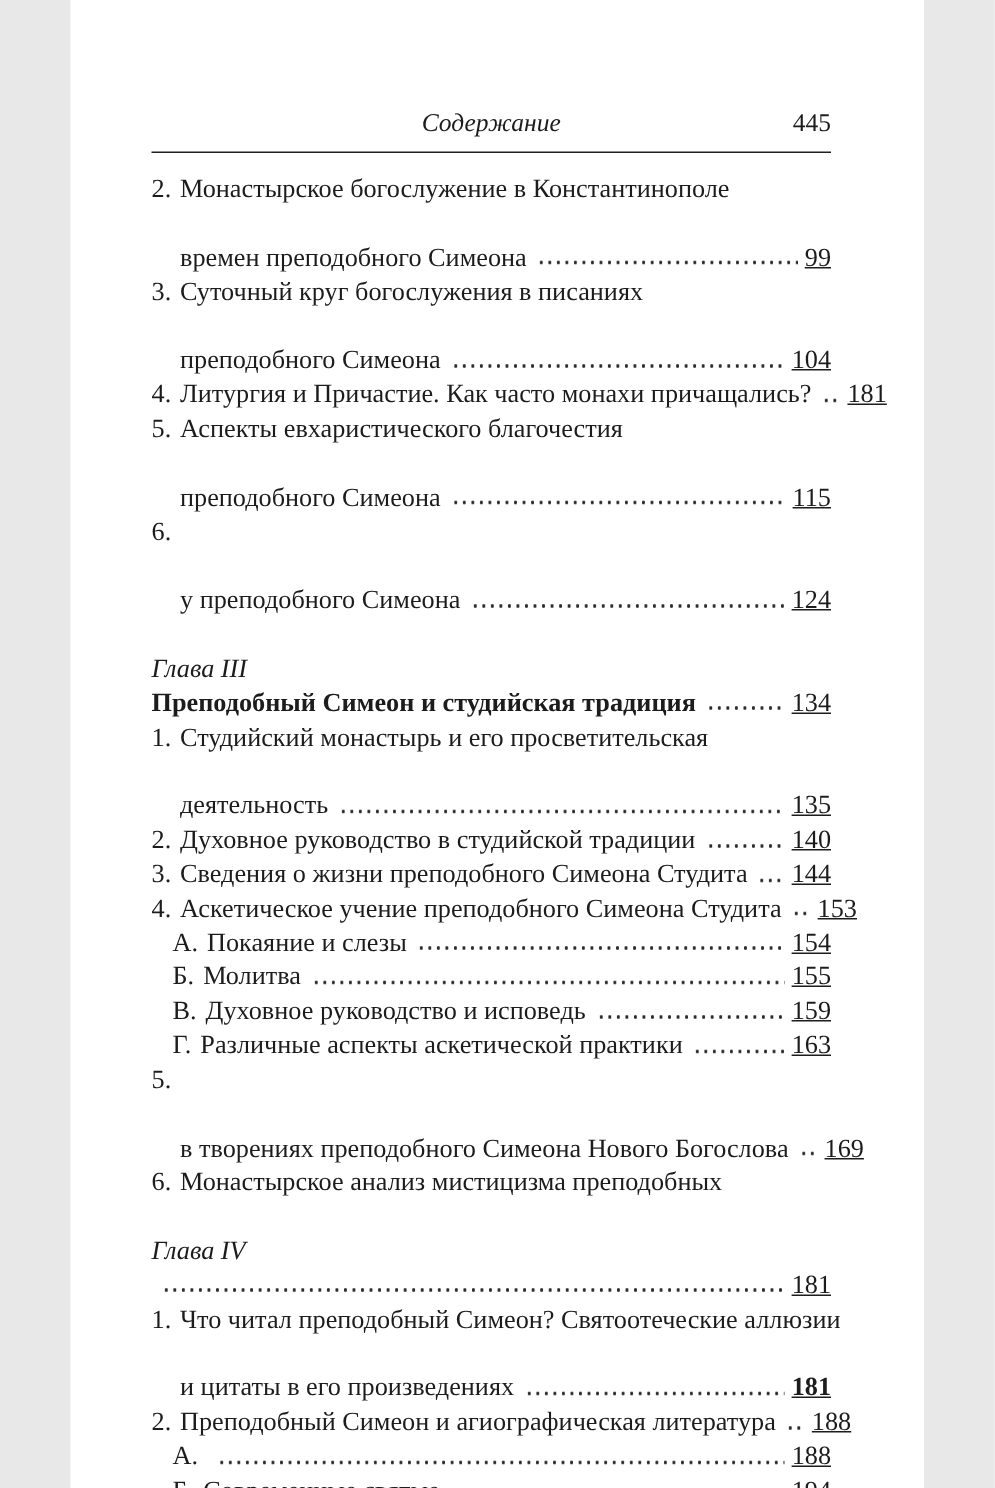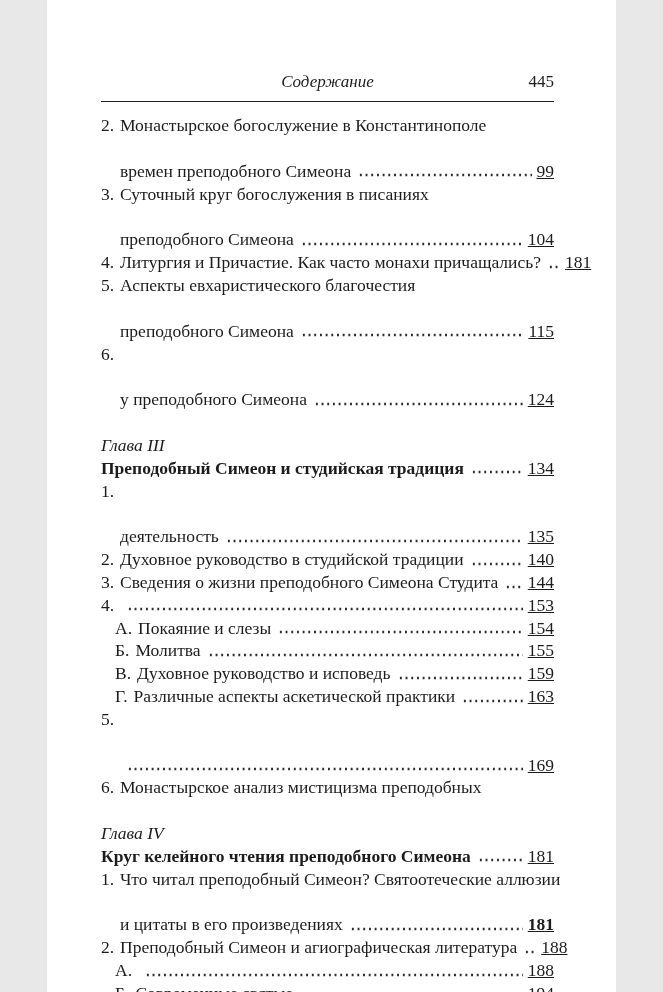--- a/index.html
+++ b/index.html
@@ -145,20 +145,21 @@
           </div>
           <div class="line">
             <span class="chapter-title-text">Преподобный Симеон и студийская традиция</span>
             <span class="leader"></span>
             <span class="pg">134</span>
           </div>
         </div>
         <div>
           <div class="line">
             <span class="num-label">1.</span>
+            <span>Студийский монастырь и его просветительская</span>
           </div>
           <div class="line cont">
             <span>деятельность</span>
             <span class="leader"></span>
             <span class="pg">135</span>
           </div>
         </div>
         <div>
           <div class="line">
             <span class="num-label">2.</span>
@@ -171,20 +172,21 @@
           <div class="line">
             <span class="num-label">3.</span>
             <span>Сведения о жизни преподобного Симеона Студита</span>
             <span class="leader"></span>
             <span class="pg">144</span>
           </div>
         </div>
         <div>
           <div class="line">
             <span class="num-label">4.</span>
+            <span>Аскетическое учение преподобного Симеона Студита</span>
             <span class="leader"></span>
             <span class="pg">153</span>
           </div>
         </div>
         <div>
           <div class="line subline">
             <span class="sub-label">А.</span>
             <span>Покаяние и слезы</span>
             <span class="leader"></span>
             <span class="pg">154</span>
@@ -212,37 +214,37 @@
             <span>Различные аспекты аскетической практики</span>
             <span class="leader"></span>
             <span class="pg">163</span>
           </div>
         </div>
         <div>
           <div class="line">
             <span class="num-label">5.</span>
           </div>
           <div class="line cont">
+            <span>в творениях преподобного Симеона Нового Богослова</span>
             <span class="leader"></span>
             <span class="pg">169</span>
           </div>
         </div>
         <div>
           <div class="line">
             <span class="num-label">6.</span>
             <span>Монастырское анализ мистицизма преподобных</span>
           </div>
         </div>
         <div class="toc-spacer"></div>
         <div>
           <div class="line chapter-label-line">
             <span>Глава IV</span>
           </div>
           <div class="line">
-            <span class="chapter-title-text">Круг келейного чтения преподобного Симеона</span>
             <span class="leader"></span>
             <span class="pg">181</span>
           </div>
         </div>
         <div>
           <div class="line">
             <span class="num-label">1.</span>
             <span>Что читал преподобный Симеон? Святоотеческие аллюзии</span>
           </div>
           <div class="line cont">

